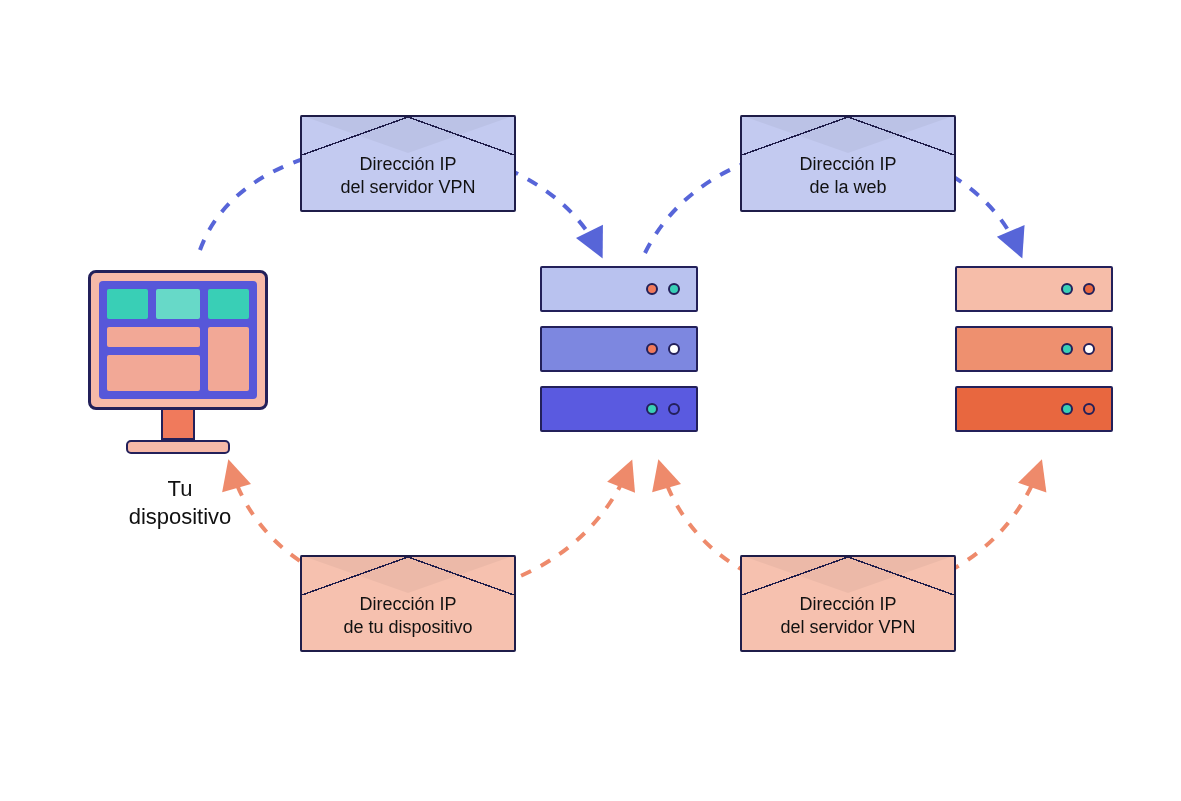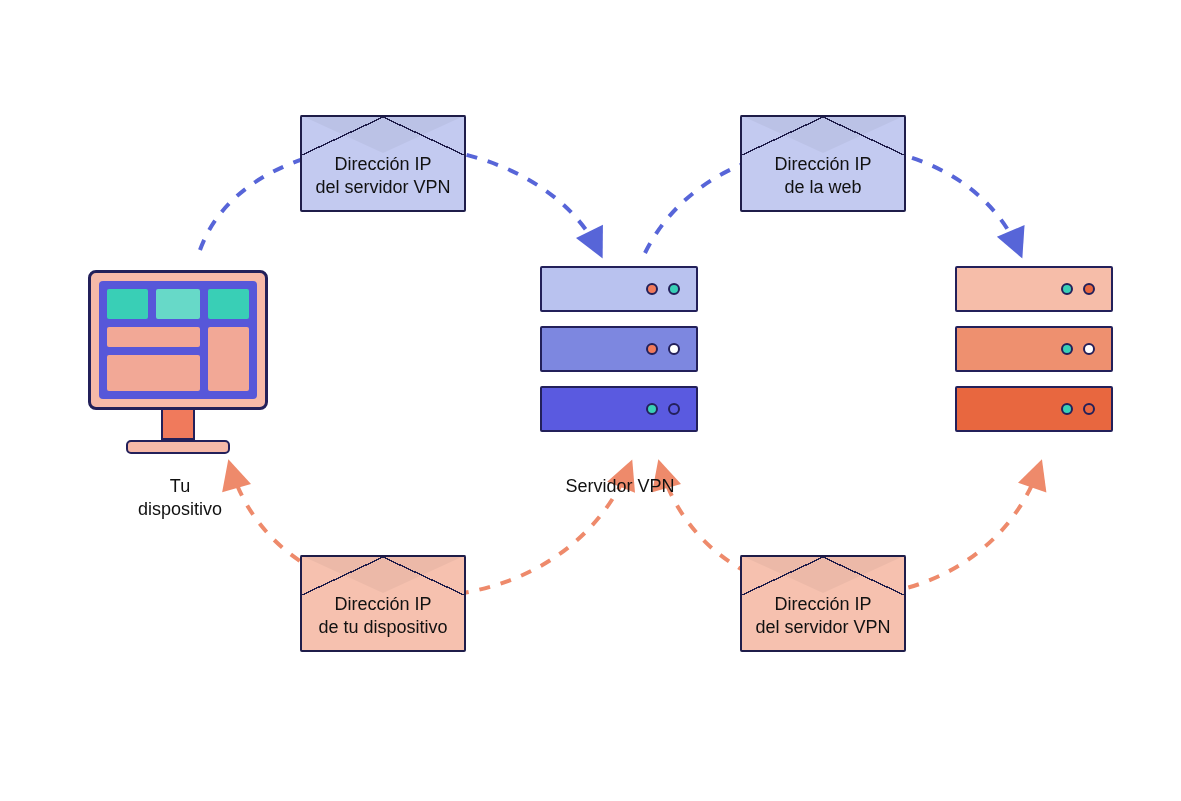--- a/index.html
+++ b/index.html
@@ -13,21 +13,21 @@
     overflow: hidden;
   }
   .canvas {
     position: relative;
     width: 1181px;
     height: 801px;
   }
   .label {
     position: absolute;
     text-align: center;
-    font-size: 18px;
+    font-size: 22px;
     line-height: 1.25;
     color: #111;
   }
 
   
   .device {
     position: absolute;
     left: 88px;
     top: 270px;
     width: 180px;
@@ -125,21 +125,21 @@
   .web-l1 { background:#39cfb6; }
   .web-l2 { background:#e8673f; }
   .web2-l1 { background:#39cfb6; }
   .web2-l2 { background:#ffffff; }
   .web3-l1 { background:#39cfb6; }
   .web3-l2 { background:#e8673f; }
 
   
   .envelope {
     position: absolute;
-    width: 166px;
+    width: 216px;
     border: 2px solid #1f1d4a;
     border-radius: 2px;
     box-sizing: border-box;
     text-align: center;
     padding: 36px 10px 12px 10px;
     font-size: 18px;
     line-height: 1.25;
     color: #111;
   }
   .envelope.blue  { background:#c3caf0; }
@@ -230,21 +230,20 @@
           <span class="light vpn2-l2"></span>
         </div>
     </div>
     <div class="server-unit vpn3">
       <div class="lights">
           <span class="light vpn3-l1"></span>
           <span class="light vpn3-l2"></span>
         </div>
     </div>
   </div>
-  <div class="label" style="left:535px; top:475px; width:170px;">Servidor VPN</div>
 
   <div class="stack" style="left:955px; top:266px;">
     <div class="server-unit web1">
       <div class="lights">
           <span class="light web-l1"></span>
           <span class="light web-l2"></span>
         </div>
     </div>
     <div class="server-unit web2">
       <div class="lights">

